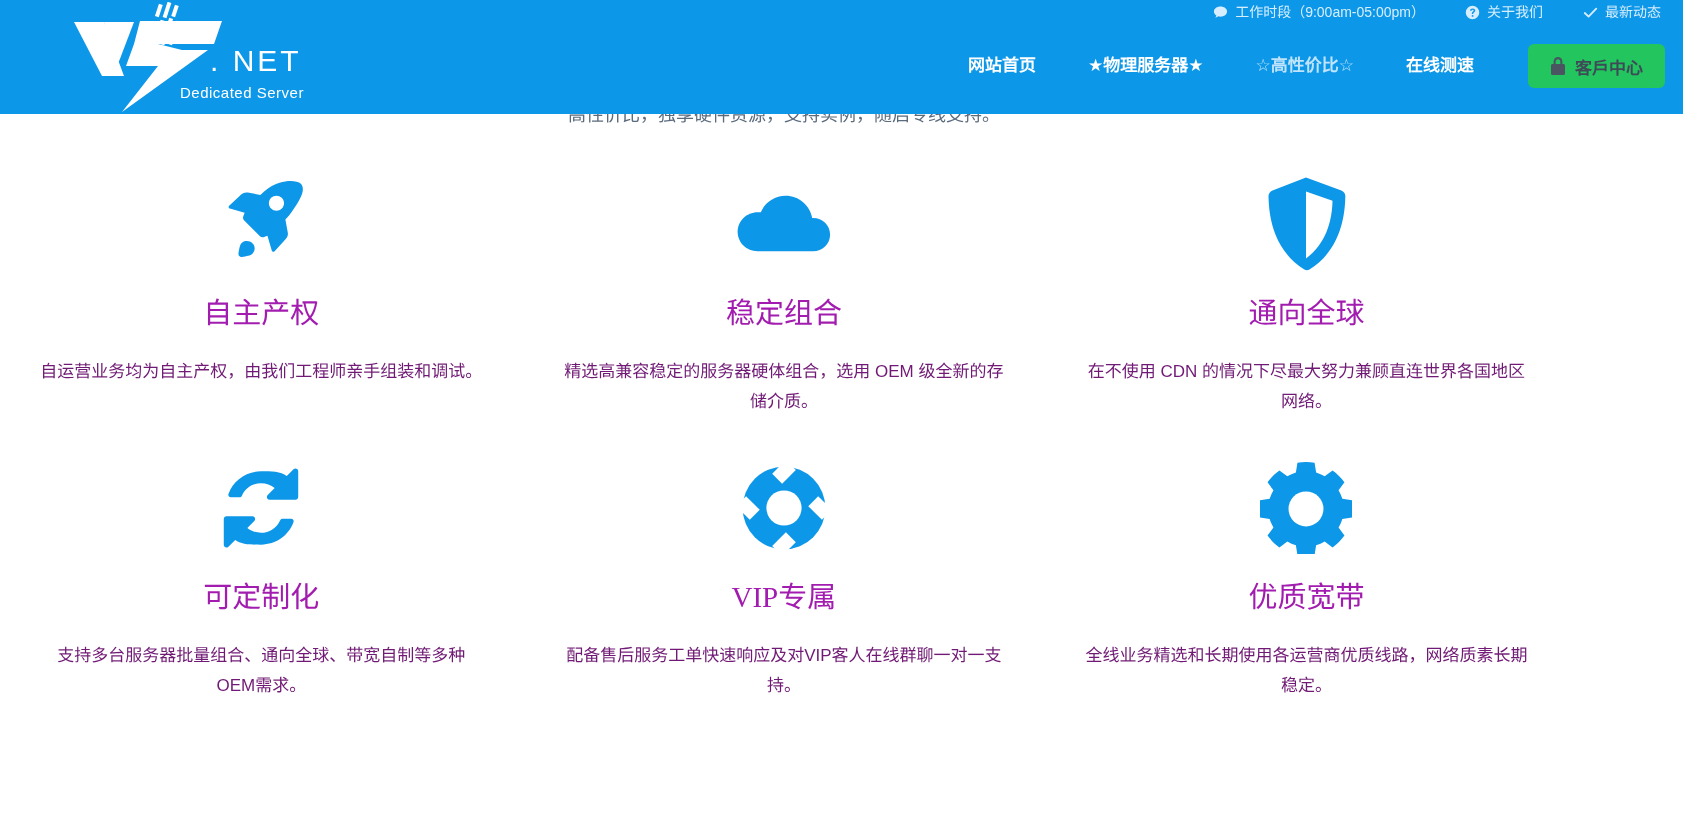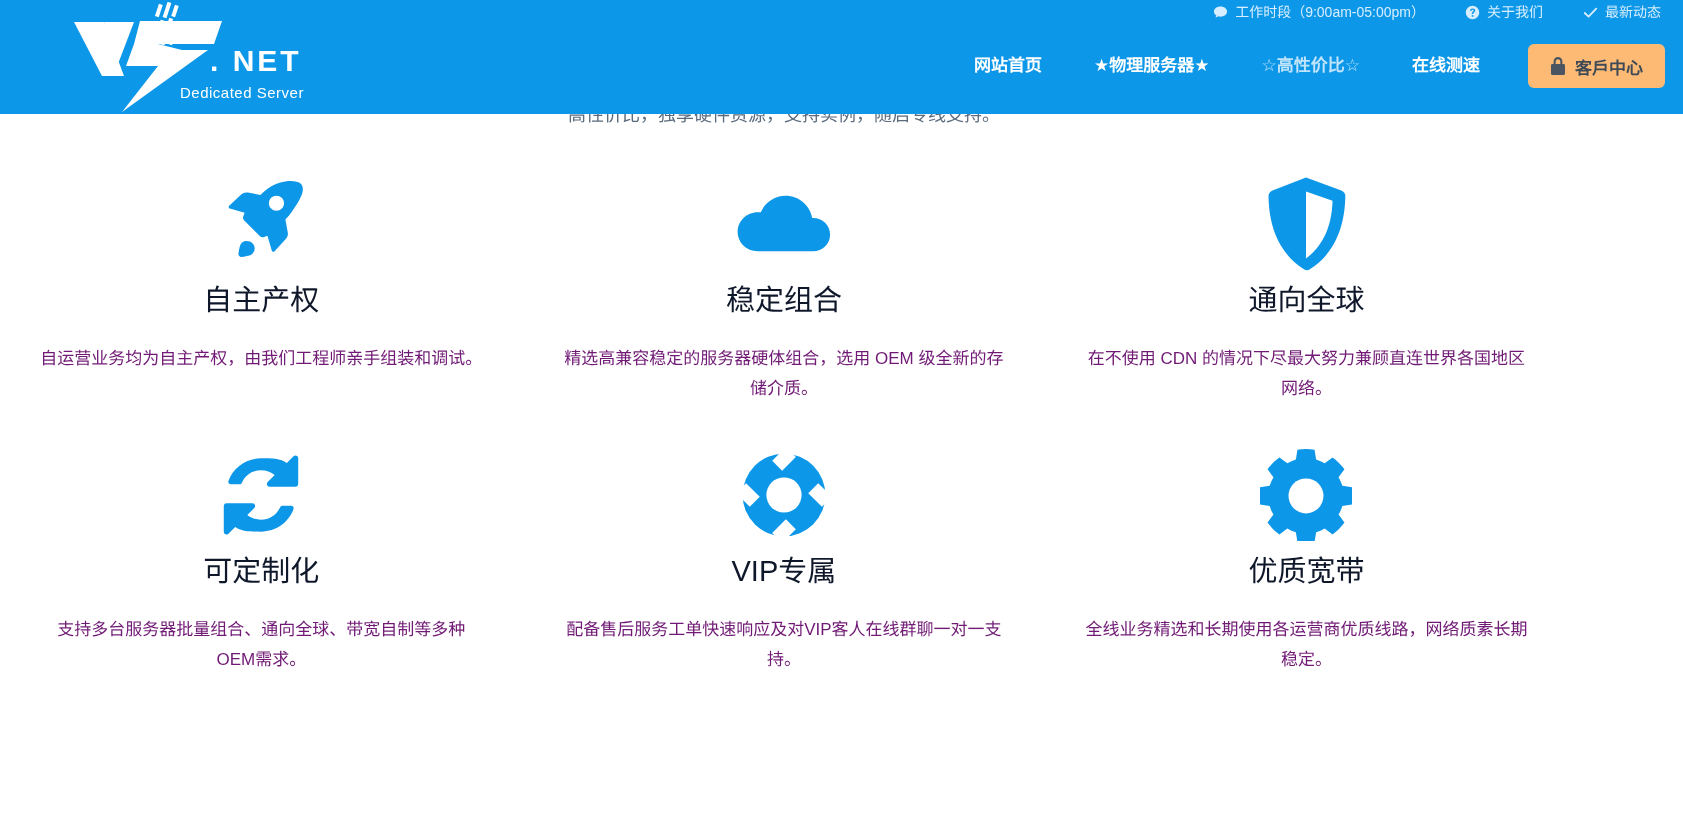--- a/index.html
+++ b/index.html
@@ -60,21 +60,21 @@
     width: 260px;
     height: 108px;
   }
   .logo-mark { position: absolute; left: 0; top: 0; }
   .logo-net {
     position: absolute;
     left: 148px;
     top: 44px;
     color: #ffffff;
     font-size: 30px;
-    font-weight: 700;
+    font-weight: 400;
     letter-spacing: 3px;
     line-height: 1;
   }
   .logo-sub {
     position: absolute;
     left: 118px;
     top: 83px;
     color: #ffffff;
     font-size: 15px;
     letter-spacing: .5px;
@@ -99,29 +99,29 @@
     padding: 0 26px;
     line-height: 60px;
     white-space: nowrap;
   }
   .nav-link.dim { color: #bfe4fb; }
   .client-btn {
     display: flex;
     align-items: center;
     justify-content: center;
     gap: 9px;
-    background: #fdba74;
+    background: #22c55e;
     color: #3f4a57;
     font-size: 17px;
     font-weight: 700;
     border: none;
     border-radius: 6px;
     height: 44px;
     padding: 0 22px;
-    margin-left: 22px;
+    margin-left: 28px;
     cursor: pointer;
     white-space: nowrap;
   }
   .client-btn .lock { display: flex; color: #4a5561; }
 
   
   .clipped-line {
     position: absolute;
     top: 100px;
     left: 0;
@@ -154,25 +154,26 @@
   }
   .card.row2 { padding-top: 44px; }
   .card-icon {
     height: 96px;
     display: flex;
     align-items: center;
     justify-content: center;
   }
   .card-icon svg { display: block; }
   .card-title {
-    margin-top: 11px;
+    margin-top: 24px;
     font-size: 29px;
-    color: #0f172a;
+    color: #a21caf;
     font-weight: 400;
     line-height: 1.2;
+    font-family: Liberation Serif, serif;
   }
   .card-desc {
     margin-top: 26px;
     font-size: 17px;
     color: #701a75;
     line-height: 1.75;
   }
 </style>
 </head>
 <body>

